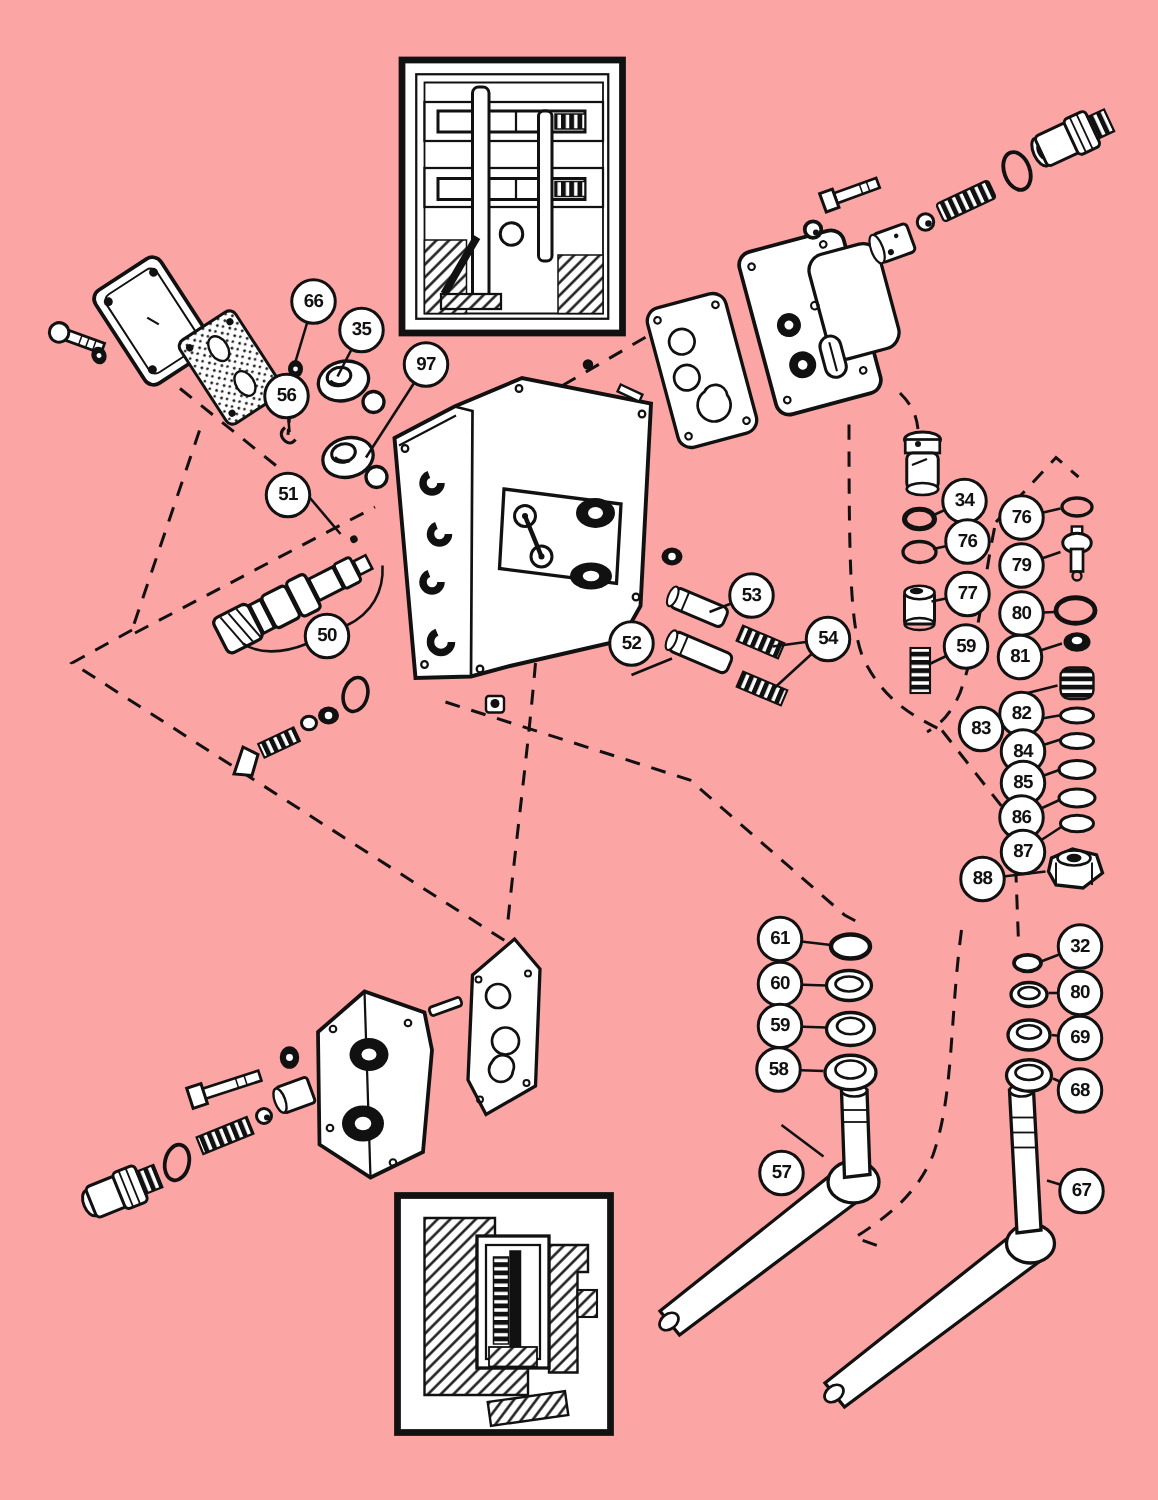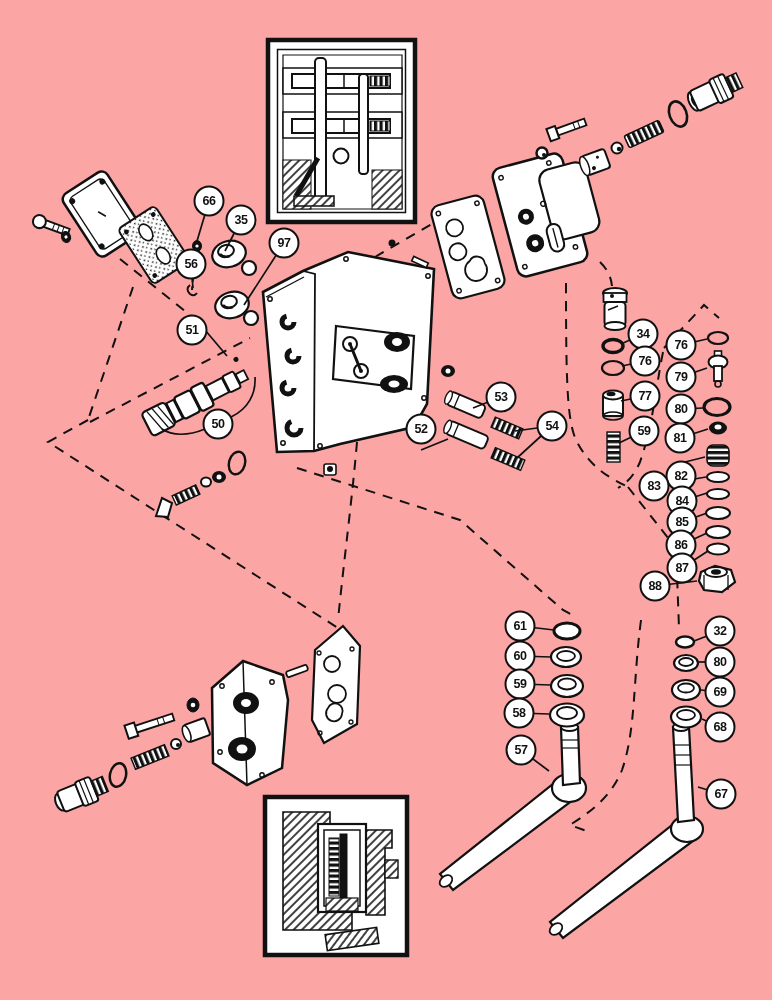--- a/index.html
+++ b/index.html
@@ -482,20 +482,20 @@
 <div class="co" style="left:654px;top:486px">83</div>
 <div class="co" style="left:682px;top:501px">84</div>
 <div class="co" style="left:682px;top:522px">85</div>
 <div class="co" style="left:681px;top:545px">86</div>
 <div class="co" style="left:682px;top:568px">87</div>
 <div class="co" style="left:655px;top:586px">88</div>
 <div class="co" style="left:520px;top:626px">61</div>
 <div class="co" style="left:520px;top:656px">60</div>
 <div class="co" style="left:520px;top:684px">59</div>
 <div class="co" style="left:519px;top:713px">58</div>
-<div class="co" style="left:521px;top:750px">57</div>
+<div class="co" style="left:521px;top:782px">57</div>
 <div class="co" style="left:720px;top:631px">32</div>
 <div class="co" style="left:720px;top:662px">80</div>
 <div class="co" style="left:720px;top:692px">69</div>
 <div class="co" style="left:720px;top:727px">68</div>
 <div class="co" style="left:721px;top:794px">67</div>
 
 </div>
 
 </body></html>

